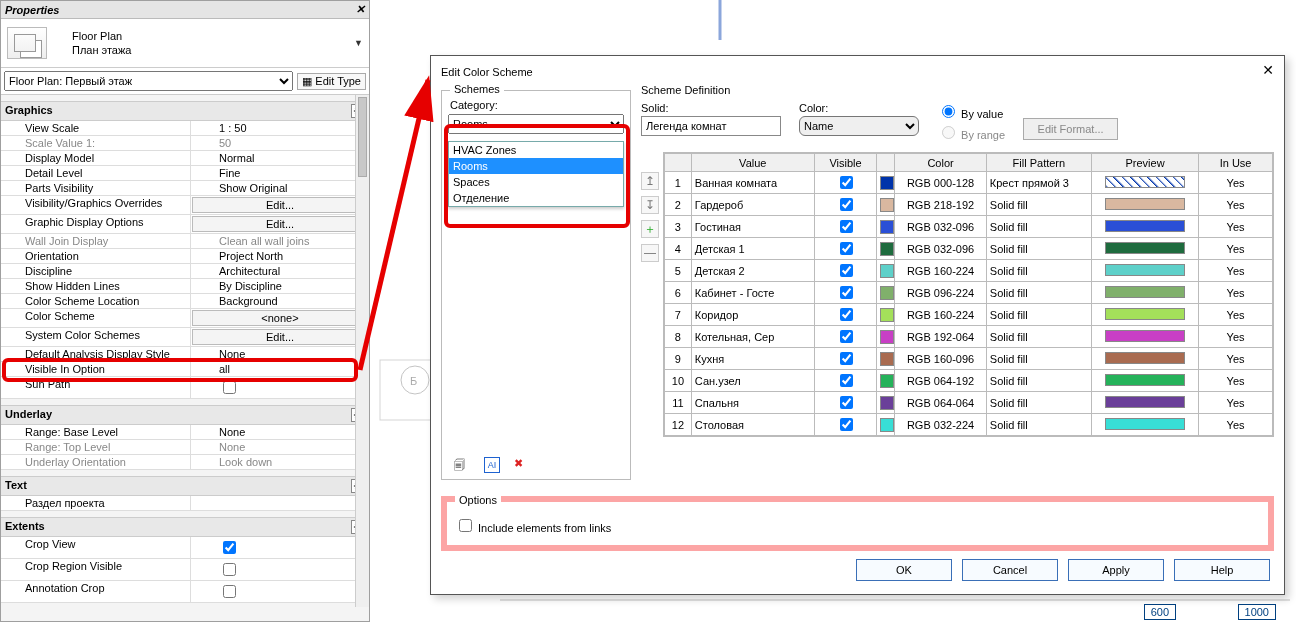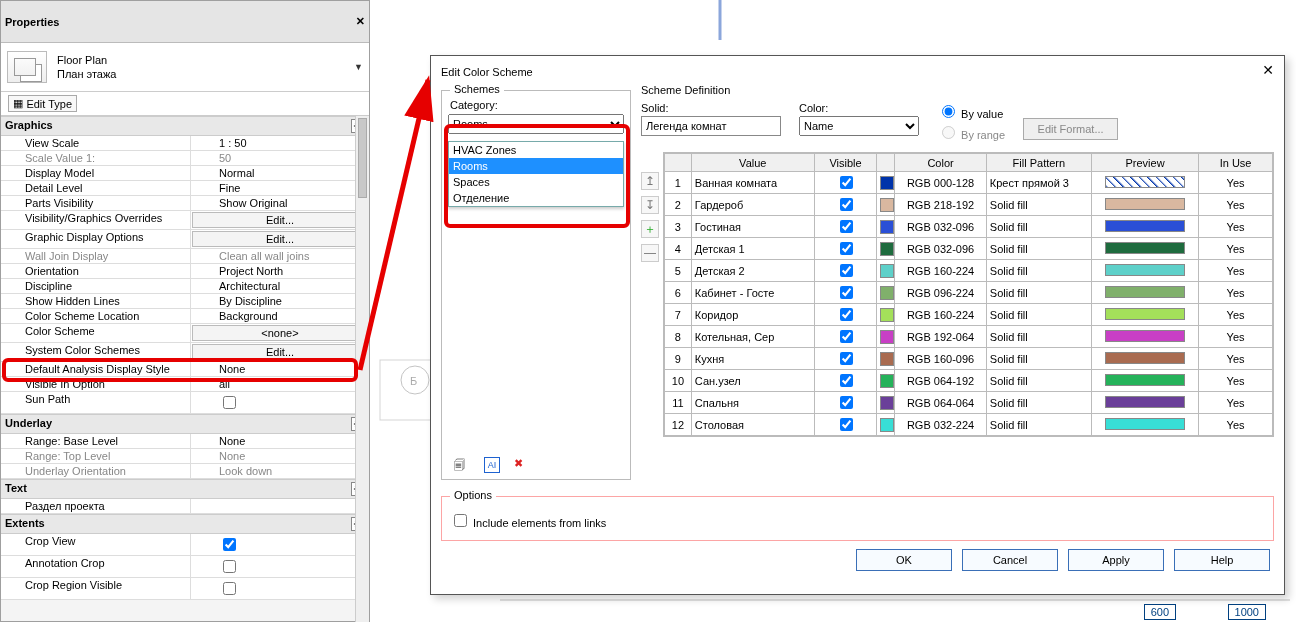--- a/index.html
+++ b/index.html
@@ -1,48 +1,48 @@
 <!DOCTYPE html>
 <html><head>
 <meta charset="utf-8">
 <style>
 * { box-sizing: border-box; font-family: "Segoe UI", Tahoma, sans-serif; font-size: 11px; }
 body { margin: 0; background: #fff; width: 1296px; height: 622px; overflow: hidden; position: relative; }
 
 
 .props { position: absolute; left: 0; top: 0; width: 370px; height: 622px; border: 1px solid #9f9f9f; background: #f4f4f4; }
-.props-title { display: flex; align-items: center; padding: 14px 4px; background: #e5e5e5; border-bottom: 1px solid #bbb; font-weight: 600; }
+.props-title { display: flex; align-items: center; padding: 2px 4px; background: #e5e5e5; border-bottom: 1px solid #bbb; font-weight: 600; font-style: italic; }
 .props-title .x { margin-left: auto; cursor: pointer; }
 .type-sel { display: flex; align-items: center; padding: 8px 6px; background: #fff; border-bottom: 1px solid #ccc; }
 .type-sel .thumb { width: 40px; height: 32px; border: 1px solid #bbb; background: linear-gradient(#fff,#eee); margin-right: 10px; position: relative; }
 .type-sel .thumb::after { content:""; position:absolute; left:6px; top:6px; width:20px; height:16px; border:1px solid #999; box-shadow: 6px 6px 0 -1px #fff, 6px 6px 0 0 #999; }
-.type-sel .labels { line-height: 14px; }
+.type-sel .labels { line-height: 14px; margin-left: 15px; }
 .type-sel .chev { margin-left: auto; font-size: 9px; color:#333; }
 .instance-row { display:flex; align-items:center; padding:3px; background:#fff; border-bottom:1px solid #ccc; }
 .instance-row select { flex:1; height:20px; font-size:11px; }
 .instance-row .edit-type { margin-left:4px; border:1px solid #aaa; padding:1px 4px; background:#f8f8f8; cursor:pointer; font-size:11px; display:flex; align-items:center; gap:3px; }
 
 .prop-scroll { overflow-y:auto; height: calc(622px - 110px); position:relative; }
-.grp-header { background:#e8e8e8; font-weight:600; padding:2px 4px; border-top:1px solid #ccc; border-bottom:1px solid #ccc; display:flex; }
+.grp-header { background:#e8e8e8; font-weight:600; padding:2px 4px; border-top:1px solid #ccc; border-bottom:1px solid #ccc; display:flex;margin-top:6px; }
 .grp-header .exp { margin-left:auto; width:14px; height:14px; border:1px solid #888; text-align:center; line-height:12px; background:#fff; }
 .prop-row { display:flex; border-bottom:1px solid #ddd; background:#fff; }
 .prop-row .k { width: 170px; padding:1px 4px; border-right:1px solid #ddd;margin-left:20px; }
 .prop-row .v { flex:1; padding:1px 4px;margin-left:24px; }
 .prop-row .v.btn { text-align:center; background:#f4f4f4; border:1px solid #bbb; margin:1px; cursor:pointer; }
 .prop-row .dim .k, .prop-row.dim .k, .prop-row.dim .v { color:#888; }
 .chk { width:13px; height:13px; }
 
 
 .redbox { position:absolute; border:4px solid #e60000; border-radius:6px; pointer-events:none; z-index:5; }
 .arrow-svg { position:absolute; z-index:4; pointer-events:none; }
 
 
 .canvas { position:absolute; left:370px; top:0; right:0; bottom:0; background:#fff; }
 .canvas .grid { position:absolute; inset:0; opacity:.5; }
-.canvas .dims-bottom { position:absolute; bottom:2px; right:30px; color:#004080; border:1px solid #004080; padding:1px 6px; font-size:11px; background:#fff; }
+.canvas .dims-bottom { position:absolute; bottom:2px; right:20px; color:#004080; border:1px solid #004080; padding:1px 6px; font-size:11px; background:#fff; }
 .canvas .dims-bottom.db2 { right:120px; }
 
 
 .dlg { position:absolute; left:430px; top:55px; width:855px; height:540px; background:#fff; border:1px solid #555; box-shadow: 4px 4px 8px rgba(0,0,0,.18); z-index:3; }
 .dlg-title { display:flex; align-items:flex-end; padding:6px 10px; font-size:12px; }
 .dlg-title .x { margin-left:auto; font-size:14px; cursor:pointer; }
 .dlg-body { display:flex; padding:0 10px 8px 10px; gap:10px; }
 
 .schemes { width:190px; border:1px solid #bbb; padding:6px 6px 30px 6px; position:relative; margin-top:6px; height:390px; }
 .schemes .leg { position:absolute; top:-8px; left:8px; background:#fff; padding:0 4px; font-size:11px; }
@@ -52,38 +52,38 @@
 .schemes .drop div { padding:2px 4px; cursor:pointer; }
 .schemes .drop .sel { background:#1e90ff; color:#fff; }
 .schemes .tools { position:absolute; left:12px; bottom:6px; display:flex; gap:14px; }
 .schemes .tools span { width:16px; height:16px; display:inline-block; cursor:pointer; }
 
 .def { flex:1; border:0; margin-top:0; position:relative; }
 .def .def-leg { font-size:11px; }
 .def .def-top { display:flex; gap:18px; align-items:flex-start; margin:6px 0 8px 0; }
 .def .fld label { display:block; margin-bottom:2px; }
 .def .fld input[type=text] { width:140px; height:20px; border:1px solid #888; padding:1px 4px; }
-.def .fld select { width:120px; height:20px; }
+.def .fld select { width:120px; height:20px;border-radius:6px; }
 .def .radios label { display:block; line-height:18px; }
 .def .fmtbtn { width:95px; height:22px; border:1px solid #aaa; background:#efefef; color:#888; }
 
 .gridwrap { display:flex; gap:4px; }
 .sidebtns { display:flex; flex-direction:column; gap:6px; margin-top:20px; }
 .sidebtns span { width:18px; height:18px; border:1px solid #ccc; display:flex; align-items:center; justify-content:center; font-size:12px; color:#777; background:#f7f7f7; }
 .sidebtns .plus { color:#2a2; }
 
 table.sd { border-collapse:collapse; width:100%; table-layout:fixed; }
 table.sd th, table.sd td { border:1px solid #bbb; padding:1px 3px; text-align:center; font-size:11px; height:18px; overflow:hidden; white-space:nowrap; }
 table.sd th { background:#f0f0f0; font-weight:400; }
 table.sd td.val { text-align:left; }
 table.sd td.fp { text-align:left; }
 .sw { width:14px; height:14px; display:inline-block; vertical-align:middle; border:1px solid #888; margin-right:2px; }
 .prev { width:80px; height:12px; display:inline-block; border:1px solid #888; }
 
-.opts { border:1px solid #fca5a5; margin:8px 10px 0 10px; padding:14px 8px 10px 8px; position:relative; }
+.opts { border:6px solid #fca5a5; margin:8px 10px 0 10px; padding:14px 8px 10px 8px; position:relative; }
 .opts .leg { position:absolute; top:-8px; left:8px; background:#fff; padding:0 4px; }
 .dlg-btns { display:flex; gap:10px; justify-content:flex-end; padding:8px 14px 10px 0; }
 .dlg-btns button { width:96px; height:22px; border:1px solid #3a6fb7; background:#f7fbff; cursor:pointer; }
 
 
 .scroll-v { position:absolute; right:0; top:0; bottom:0; width:14px; background:#efefef; border-left:1px solid #ccc; }
 .scroll-v .thumb { position:absolute; left:2px; right:2px; top:2px; height:80px; background:#c8c8c8; border:1px solid #aaa; }
 </style>
 </head>
 <body>
@@ -107,20 +107,23 @@
   </div>
   <div class="type-sel">
     <div class="thumb"></div>
     <div class="labels">
       <div>Floor Plan</div>
       <div>План этажа</div>
     </div>
     <div class="chev">▼</div>
   </div>
   <div class="instance-row">
+    <select>
+      <option>Floor Plan: Первый этаж</option>
+    </select>
     <span class="edit-type">
       <span>▦</span>
       <span>Edit Type</span>
     </span>
   </div>
 
   <div class="prop-scroll" id="prop-scroll">
 
     <div class="grp-header">
         <span>Graphics</span>
@@ -220,25 +223,25 @@
       </div>
       <div class="grp-header">
         <span>Extents</span>
         <span class="exp">✳</span>
       </div>
       <div class="prop-row">
         <div class="k">Crop View</div>
         <div class="v"><input type="checkbox" class="chk" checked="" style=""></div>
       </div>
       <div class="prop-row">
+        <div class="k">Crop Region Visible</div>
+        <div class="v"><input type="checkbox" class="chk" style=""></div>
+      </div>
+      <div class="prop-row">
         <div class="k">Annotation Crop</div>
-        <div class="v"><input type="checkbox" class="chk" style=""></div>
-      </div>
-      <div class="prop-row">
-        <div class="k">Crop Region Visible</div>
         <div class="v"><input type="checkbox" class="chk" style=""></div>
       </div>
       <div class="scroll-v">
         <div class="thumb"></div>
       </div>
   </div>
 </div>
 
 <div class="redbox" style="left:2px; top:358px; width:356px; height:24px;"></div>
 <div class="redbox" style="left:444px; top:124px; width:186px; height:104px;"></div>

